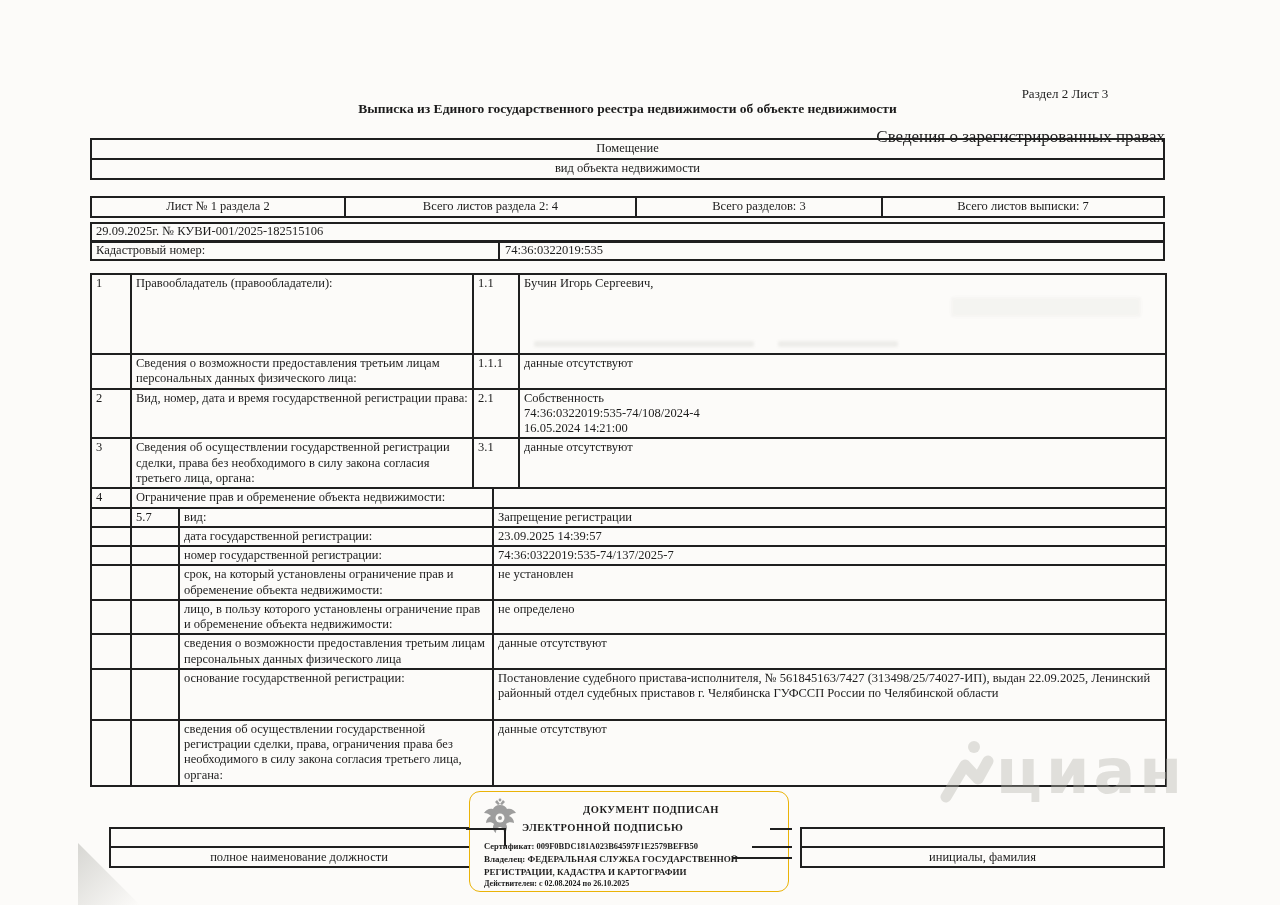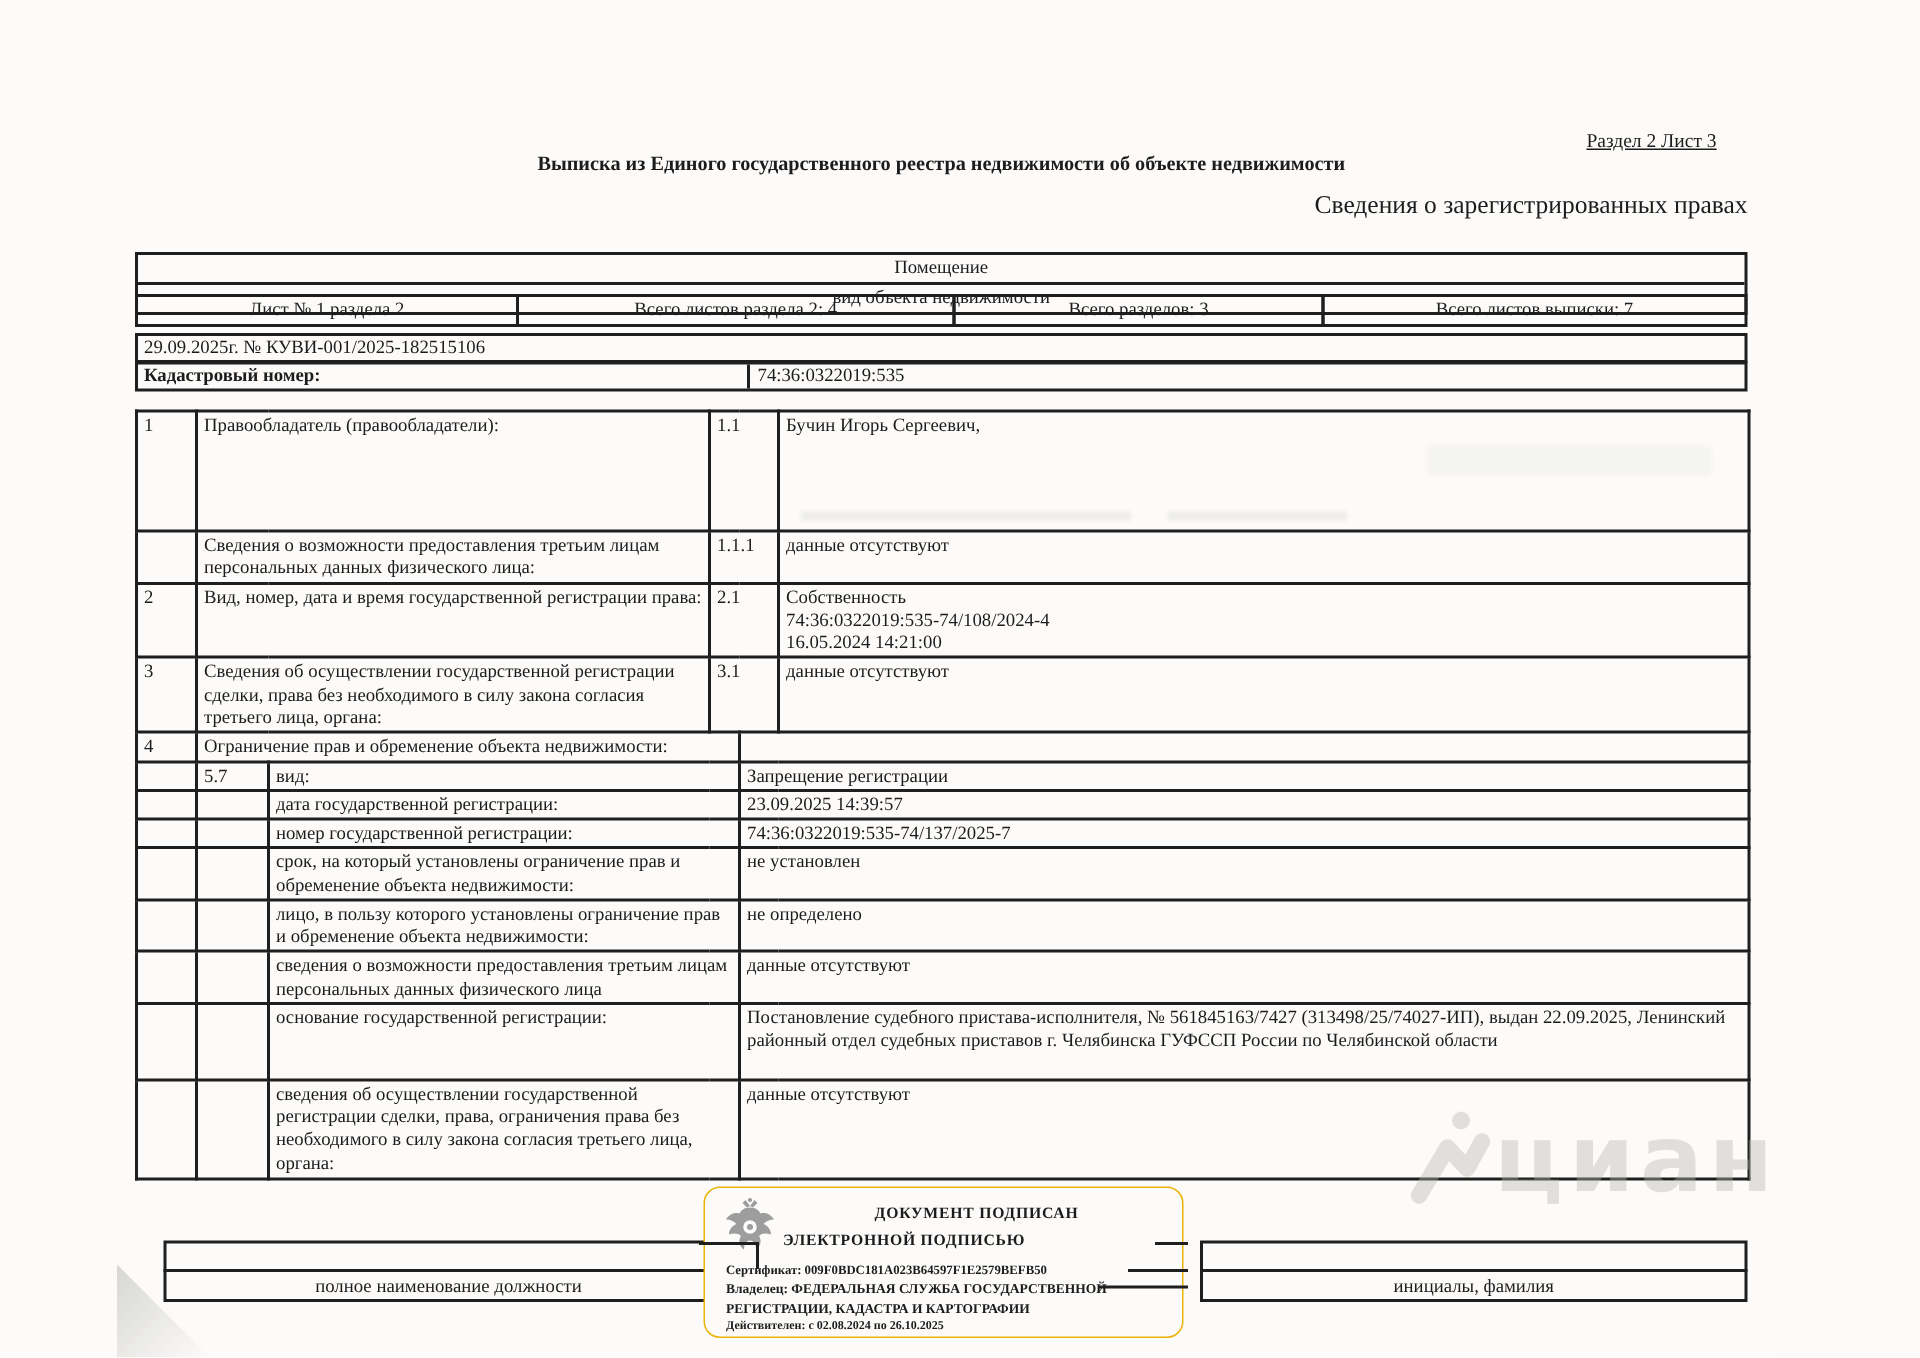--- a/index.html
+++ b/index.html
@@ -5,39 +5,39 @@
   * { box-sizing: border-box; margin: 0; padding: 0; }
   body { background: #ffffff; }
   .page {
     position: relative; width: 1280px; height: 905px;
     background: #fcfbf9; overflow: hidden;
     font-family: "Liberation Serif", serif; color: #1c1c1c;
   }
   .abs { position: absolute; }
 
   
-  .corner { top: 86px; left: 1036px; width: 130px; font-size: 13px; text-align: center; text-decoration: underline; }
+  .corner { top: 86px; left: 1000px; width: 130px; font-size: 13px; text-align: center; }
   .title { top: 101px; left: 90px; width: 1075px; text-align: center; font-size: 13.5px; font-weight: bold; }
   .subtitle { top: 127px; left: 90px; width: 1075px; text-align: right; font-size: 17px; }
 
   
-  .type-box { top: 168px; left: 90px; width: 1075px; border: 2px solid #1f1f1f; }
+  .type-box { top: 138px; left: 90px; width: 1075px; border: 2px solid #1f1f1f; }
   .type-box .trow { text-align: center; font-size: 12.5px; padding: 1px 0 2px; }
   .type-box .trow + .trow { border-top: 2px solid #1f1f1f; }
 
   
   .sheet-row { top: 196px; left: 90px; width: 1075px; display: flex; }
   .sheet-cell { border: 2px solid #1f1f1f; text-align: center; font-size: 12.5px; padding: 1px 0 2px; }
   .sheet-cell + .sheet-cell { margin-left: -2px; }
   .sc1 { width: 256px; } .sc2 { width: 293px; } .sc3 { width: 248px; } .sc4 { width: 284px; }
 
   
   .meta1 { top: 222px; left: 90px; width: 1075px; border: 2px solid #1f1f1f; font-size: 12.5px; padding: 0 0 1px 4px; }
   .meta2 { top: 241px; left: 90px; width: 1075px; border: 2px solid #1f1f1f; display: flex; font-size: 12.5px; }
-  .meta2 .m-label { width: 408px; border-right: 2px solid #1f1f1f; padding: 0 0 1px 4px; font-weight: bold; }
+  .meta2 .m-label { width: 408px; border-right: 2px solid #1f1f1f; padding: 0 0 1px 4px; }
   .meta2 .m-value { flex: 1; padding: 0 0 1px 5px; }
 
   
   .main-table { top: 273px; left: 90px; }
   table { border-collapse: collapse; table-layout: fixed; width: 1075px; }
   td { border: 2px solid #1f1f1f; vertical-align: top; font-size: 12.5px; line-height: 1.22; padding: 1px 4px 1px 4px; }
   tr.r1 td { height: 80px; } tr.r2 td { height: 33px; } tr.r3 td { height: 49px; }
   tr.r4 td { height: 50px; } tr.r5 td { height: 17px; }
   tr.s1 td { height: 18px; } tr.s2 td { height: 17px; } tr.s3 td { height: 18px; }
   tr.s4 td, tr.s5 td, tr.s6 td { height: 33px; border-radius: 15px; }

